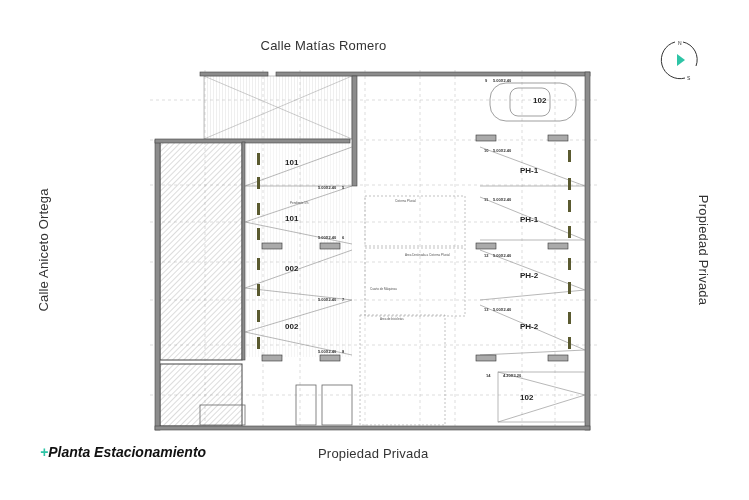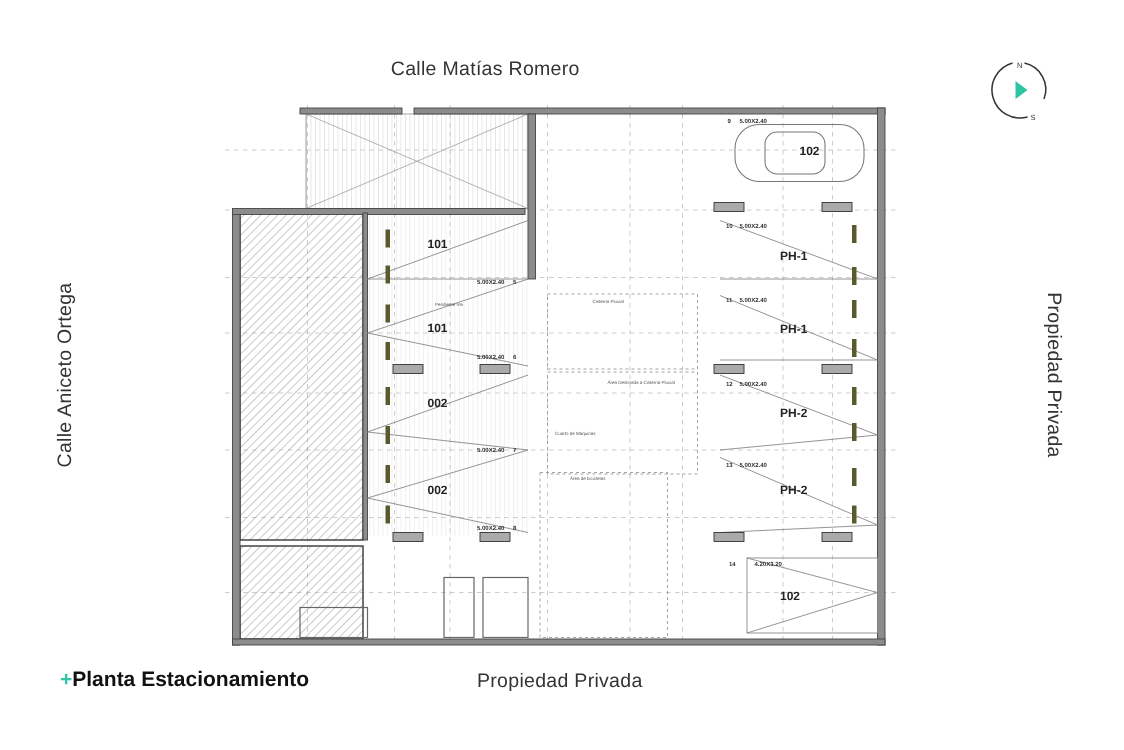--- a/index.html
+++ b/index.html
@@ -3,21 +3,21 @@
 <meta charset="utf-8">
 <style>
   html, body { margin:0; padding:0; background:#ffffff; }
   body { width:749px; height:500px; position:relative; overflow:hidden;
          font-family:"Liberation Sans", sans-serif; color:#222; }
   .street { position:absolute; font-size:13px; color:#333; white-space:nowrap; letter-spacing:0.2px; }
   .street-top { left:0; width:647px; top:38px; text-align:center; }
   .street-left { left:43px; top:250px; transform:translate(-50%,-50%) rotate(-90deg); }
   .street-right { left:703px; top:250px; transform:translate(-50%,-50%) rotate(90deg); }
   .street-bottom { left:318px; top:446px; }
-  .title { position:absolute; left:40px; top:444px; font-size:14px; font-weight:bold; color:#111; }
+  .title { position:absolute; left:40px; top:444px; font-size:14px; font-weight:bold; color:#111;font-style:italic; }
   .title .plus { color:#2ec4a6; }
   .compass { position:absolute; left:658px; top:38px; width:44px; height:44px; }
   .plan { position:absolute; left:0; top:0; }
   .plan text { font-family:"Liberation Sans", sans-serif; }
 </style>
 </head>
 <body>
 
 <div class="street street-top">Calle Matías Romero</div>
 <div class="street street-left">Calle Aniceto Ortega</div>

